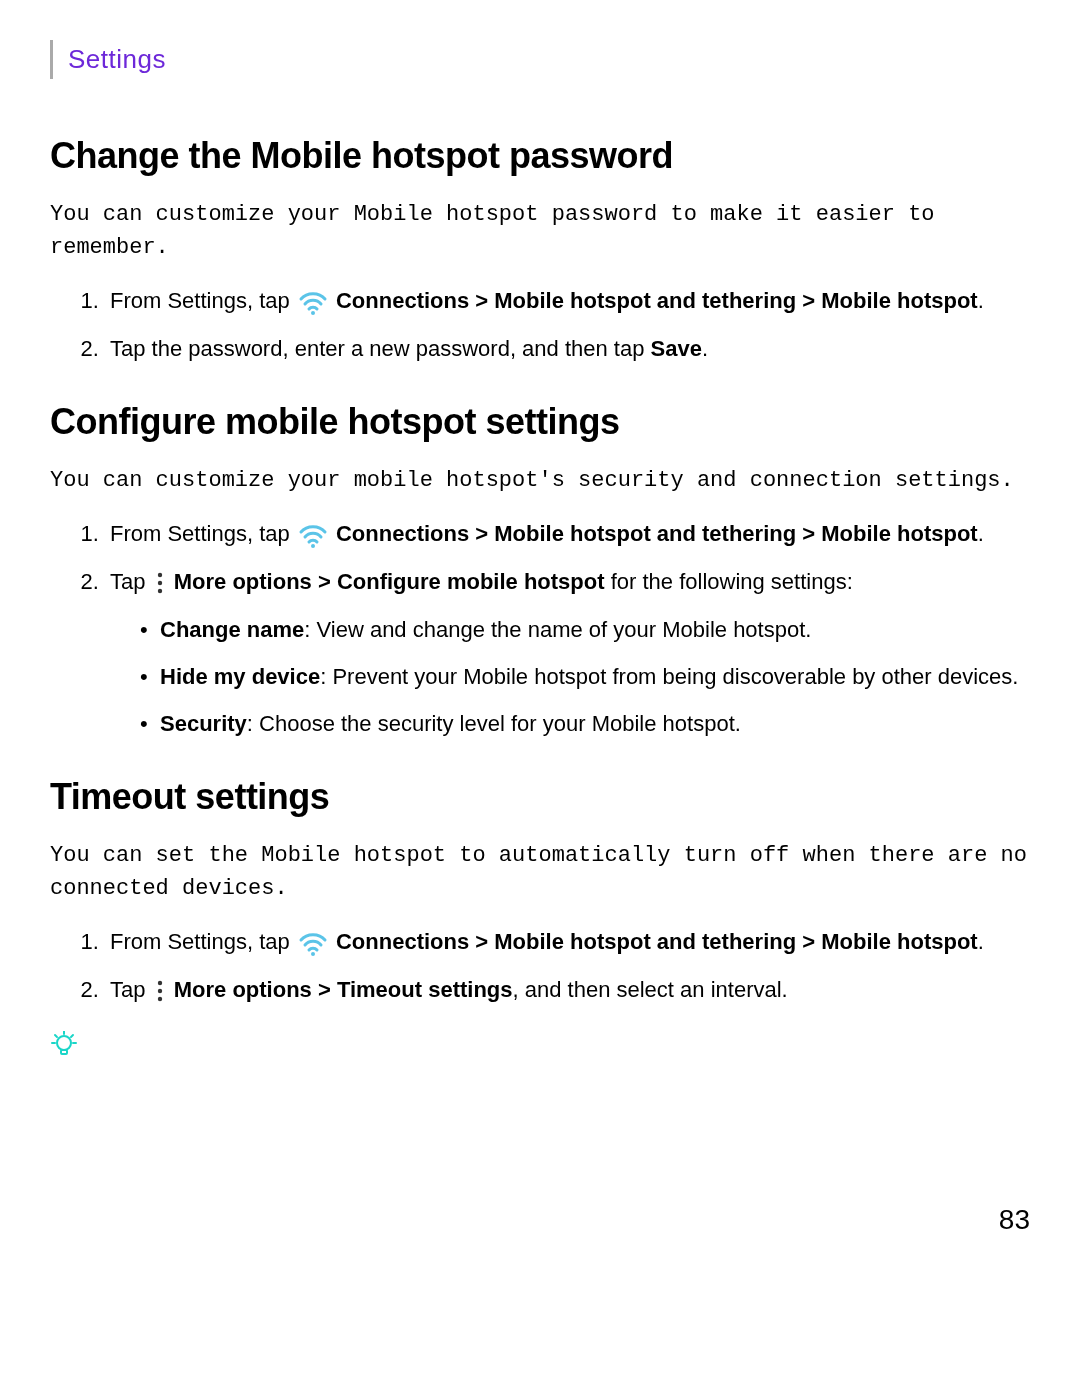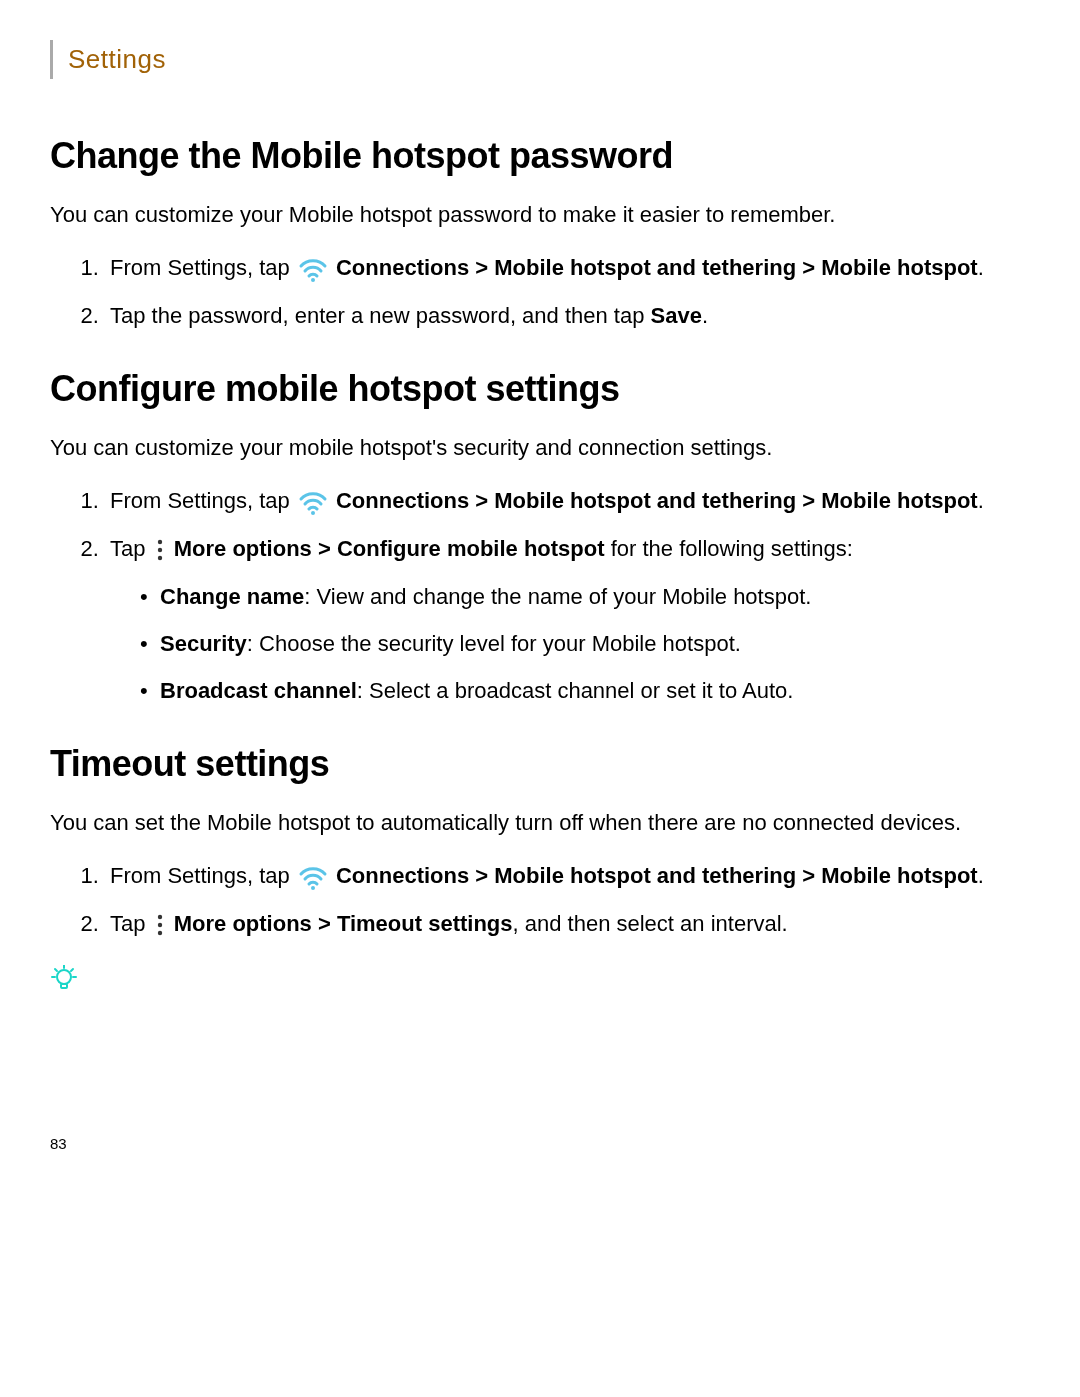--- a/index.html
+++ b/index.html
@@ -7,34 +7,34 @@
     margin: 0;
     padding: 40px 50px 50px 50px;
     width: 1080px;
     box-sizing: border-box;
     color: #000;
     font-size: 22px;
     line-height: 1.5;
   }
   .breadcrumb {
     font-size: 26px;
-    color: #a16207;
+    color: #6d28d9;
     font-weight: 300;
     border-left: 3px solid #aaa;
     padding-left: 15px;
     margin-bottom: 50px;
     letter-spacing: 0.5px;
   }
   h2 {
     font-size: 36px;
     font-weight: bold;
     margin: 30px 0 15px 0;
     letter-spacing: -0.5px;
   }
-  p { margin: 10px 0 20px 0; }
+  p { margin: 10px 0 20px 0; font-family: Liberation Mono, monospace; }
   ol {
     list-style: decimal;
     padding-left: 55px;
     margin: 10px 0 25px 0;
   }
   ol > li {
     padding-left: 5px;
     margin-bottom: 15px;
   }
   ul {
@@ -77,22 +77,22 @@
     align-items: flex-start;
   }
   .bulb-icon {
     display: inline-block;
     width: 28px;
     height: 28px;
     margin-right: 8px;
     flex-shrink: 0;
   }
   .page-number {
-    text-align: left;
-    font-size: 15px;
+    text-align: right;
+    font-size: 28px;
     margin-top: 140px;
   }
 </style>
 </head>
 <body>
 
 <svg width="0" height="0" style="position:absolute">
   <defs>
     <g id="wifi">
       <path d="M3 10 C 9 3, 21 3, 27 10" stroke="#5bc4e8" stroke-width="3" fill="none" stroke-linecap="round"></path>
@@ -145,22 +145,22 @@
     <span class="bold">Connections</span><span class="bold"> &gt; Mobile hotspot and tethering &gt; Mobile hotspot</span><span>.</span>
   </li>
   <li>
     <span>Tap </span>
     <span class="dots-icon"><svg viewBox="0 0 8 22">
           <use href="#dots"></use>
         </svg></span>
     <span class="bold">More options</span><span class="bold"> &gt; Configure mobile hotspot</span><span> for the following settings:</span>
     <ul>
       <li><span class="bold">Change name</span><span>: View and change the name of your Mobile hotspot.</span></li>
+      <li><span class="bold">Hide my device</span><span>: Prevent your Mobile hotspot from being discoverable by other devices.</span></li>
       <li><span class="bold">Security</span><span>: Choose the security level for your Mobile hotspot.</span></li>
-      <li><span class="bold">Broadcast channel</span><span>: Select a broadcast channel or set it to Auto.</span></li>
     </ul>
   </li>
 </ol>
 
 <h2>Timeout settings</h2>
 <p>You can set the Mobile hotspot to automatically turn off when there are no connected devices.</p>
 <ol>
   <li>
     <span>From Settings, tap </span>
     <span class="wifi-icon"><svg viewBox="0 0 30 28">

